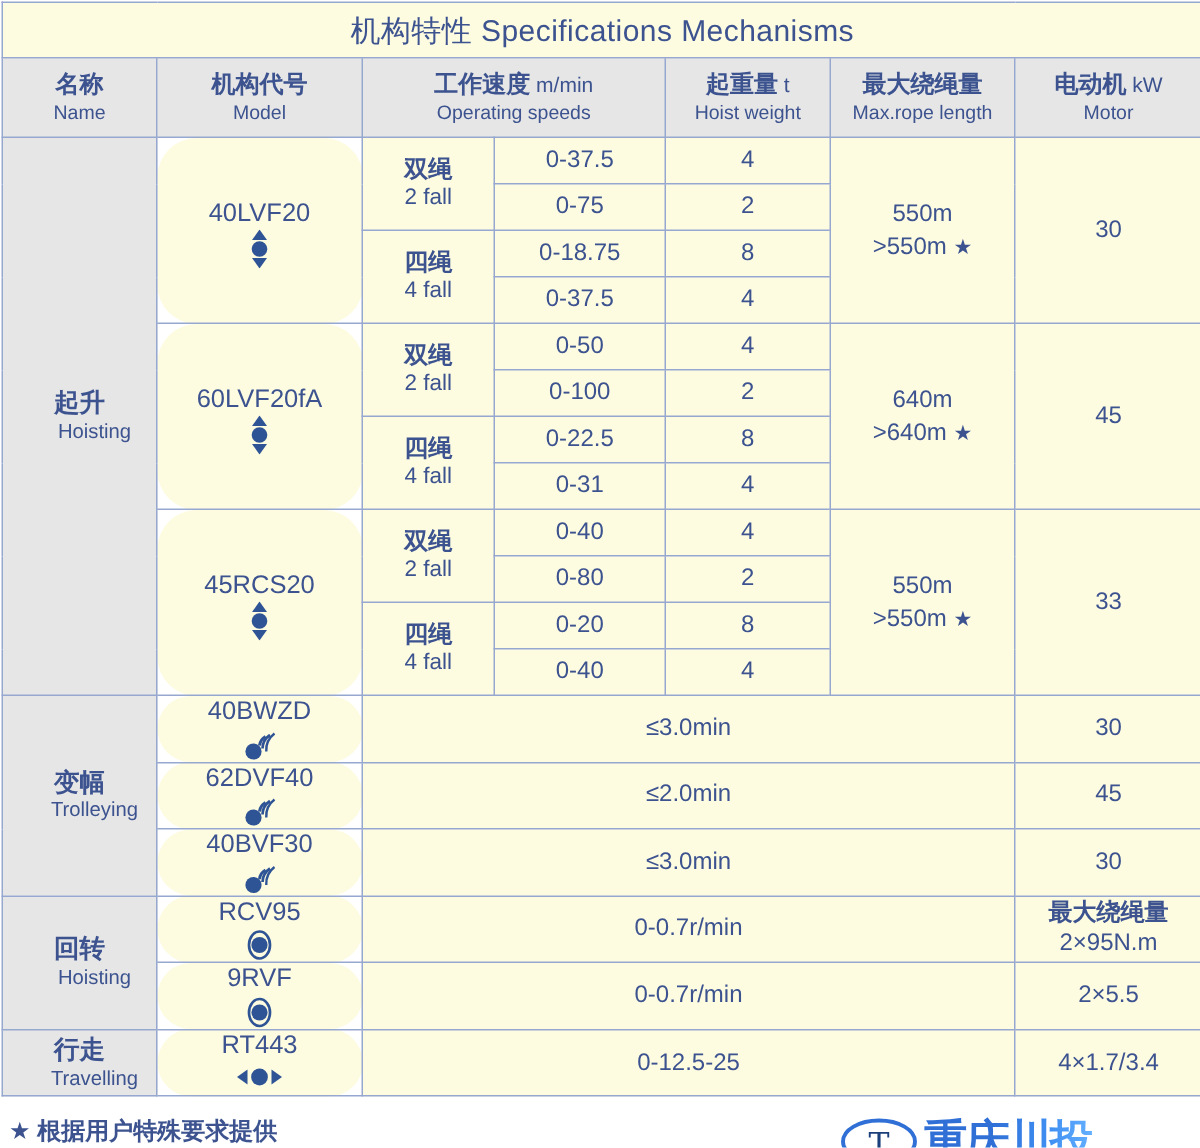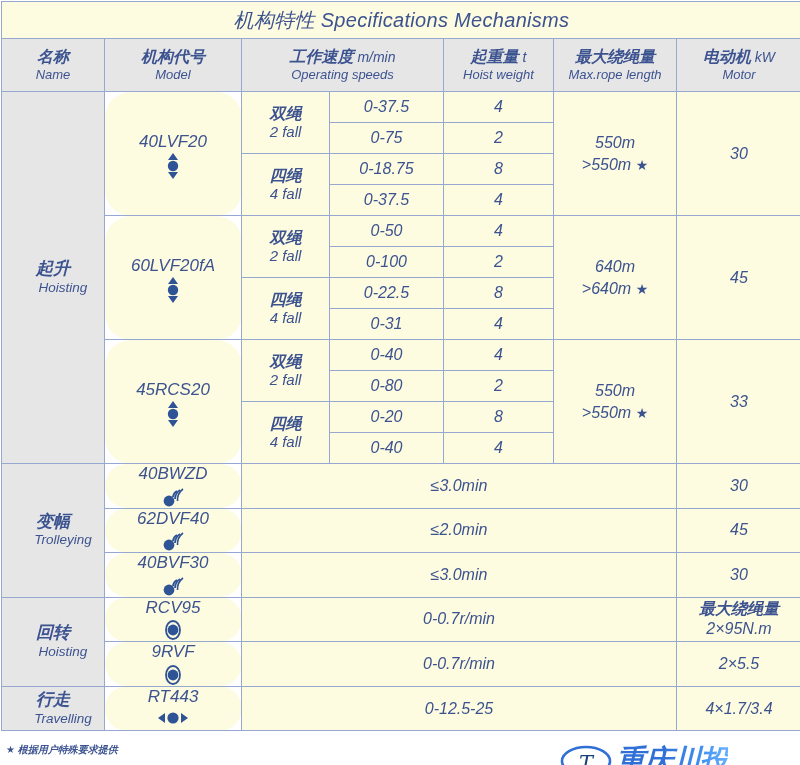--- a/index.html
+++ b/index.html
@@ -13,21 +13,20 @@
     font-family: "Liberation Sans", "DejaVu Sans", sans-serif;
     color: #3c5390;
     overflow: hidden;
   }
 
   .sheet {
     position: relative;
     width: 732px;
     height: 765px;
     box-sizing: border-box;
-    font-style: italic;
   }
 
   
   table.spec {
     width: 798px;
     margin: 1px 1px 0 1px;
     border-collapse: collapse;
     table-layout: fixed;
   }
   table.spec td, table.spec th {
@@ -125,21 +124,21 @@
     padding-left: 6px;
   }
   .note {
     position: absolute;
     left: 6px;
     top: 0;
     line-height: 1.45;
   }
   .note .n1 {
     display: block;
-    font-size: 10px;
+    font-size: 16px;
     font-weight: bold;
     color: #3c5390;
   }
 
   .logo {
     position: absolute;
     right: 4px;
     top: -2px;
     display: flex;
     align-items: center;

